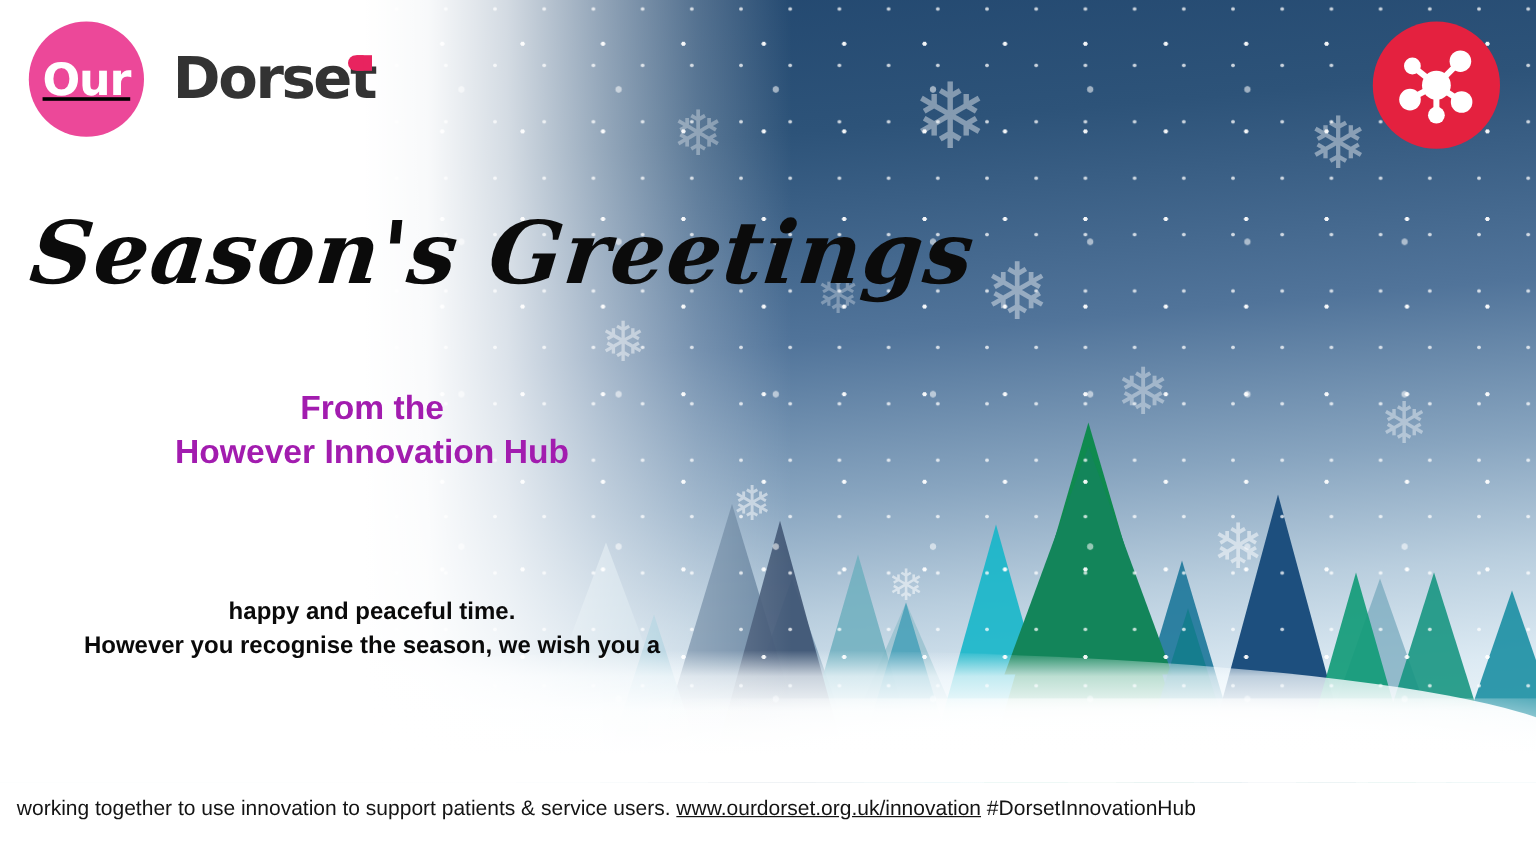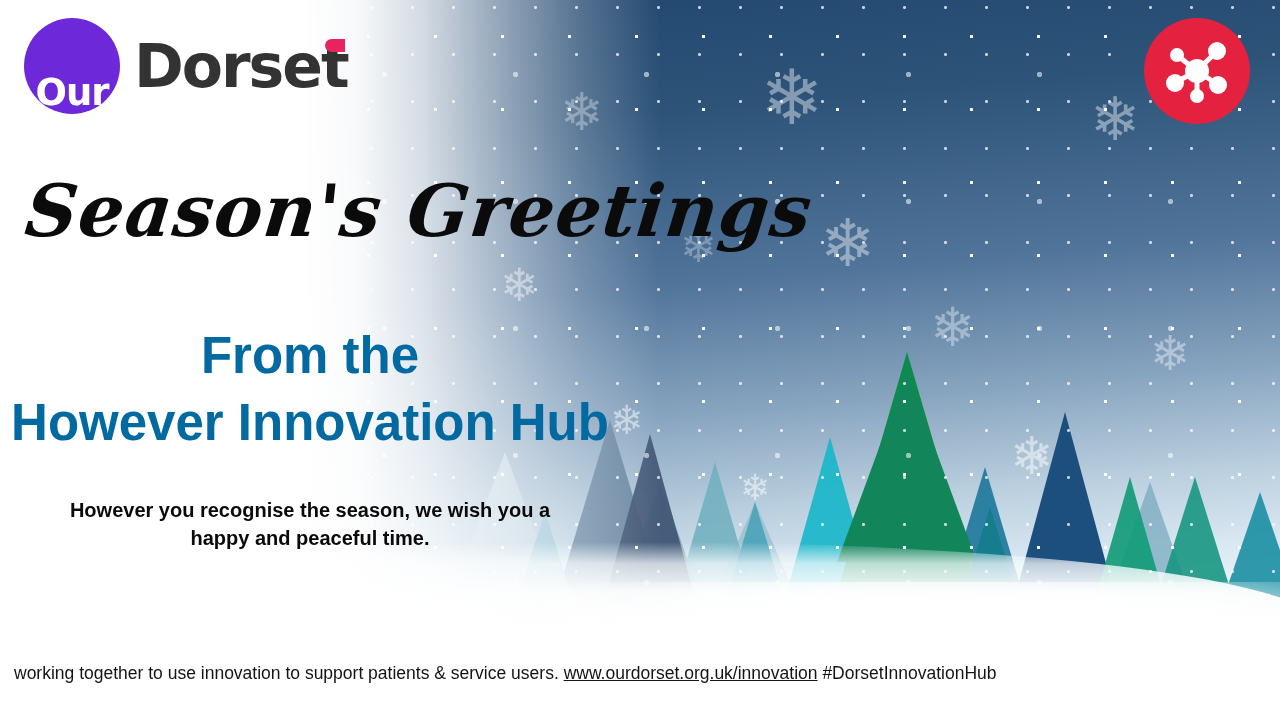--- a/index.html
+++ b/index.html
@@ -107,39 +107,40 @@
     left: 24px;
     top: 18px;
     display: flex;
     align-items: center;
     gap: 4px;
   }
   #logo-circle {
     width: 96px;
     height: 96px;
     border-radius: 50%;
-    background: #6d28d9;
+    background: #ec4899;
     display: flex;
-    align-items: flex-end;
+    align-items: center;
     justify-content: center;
+    text-decoration: underline;
   }
   #logo-circle .our-text {
     color: #ffffff;
     font-size: 37px;
     font-weight: bold;
     letter-spacing: -1px;
     font-family: "DejaVu Sans", sans-serif;
   }
   #logo-word {
     position: relative;
     color: #333333;
-    font-size: 60px;
+    font-size: 48px;
     font-weight: bold;
     letter-spacing: -2px;
-    margin-left: 10px;
+    margin-left: 20px;
     font-family: "DejaVu Sans", sans-serif;
   }
   #logo-word .t-accent {
     position: absolute;
     right: 3px;
     top: 8px;
     width: 13px;
     height: 13px;
     background: #e8235f;
   }
@@ -182,23 +183,23 @@
     letter-spacing: 1px;
     transform: skewX(-6deg);
     white-space: nowrap;
   }
   #from-block {
     position: absolute;
     left: 0px;
     top: 322px;
     width: 620px;
     text-align: center;
-    color: #0369a1;
-    font-weight: bold;
-    font-size: 51px;
+    color: #a21caf;
+    font-weight: bold;
+    font-size: 28px;
     line-height: 1.32;
     font-family: "Liberation Sans", sans-serif;
   }
   #wish-block {
     position: absolute;
     left: 0px;
     top: 496px;
     width: 620px;
     text-align: center;
     color: #0a0a0a;
@@ -349,22 +350,22 @@
   </div>
 
   <div id="greeting">Season's Greetings</div>
 
   <div id="from-block">
     <div>From the</div>
     <div>However Innovation Hub</div>
   </div>
 
   <div id="wish-block">
+    <div>happy and peaceful time.</div>
     <div>However you recognise the season, we wish you a</div>
-    <div>happy and peaceful time.</div>
   </div>
 
   <div id="footer">
     <div>
       <span>working together to use innovation to support patients &amp; service users.</span>
       <span class="url">www.ourdorset.org.uk/innovation</span>
       <span>#DorsetInnovationHub</span>
     </div>
   </div>
 

